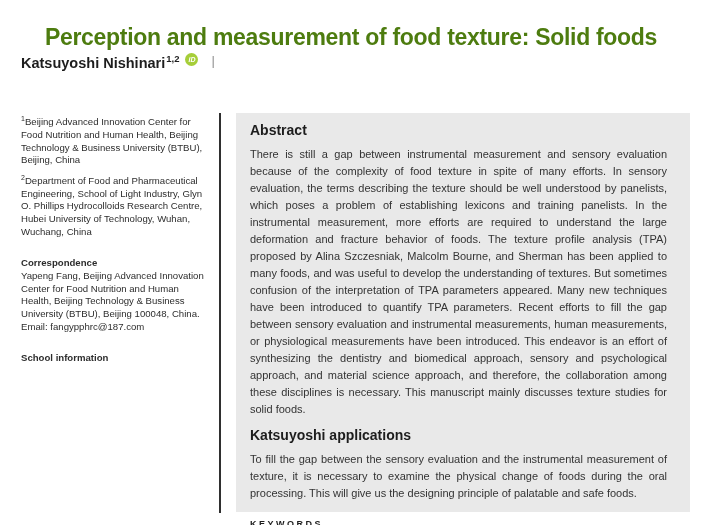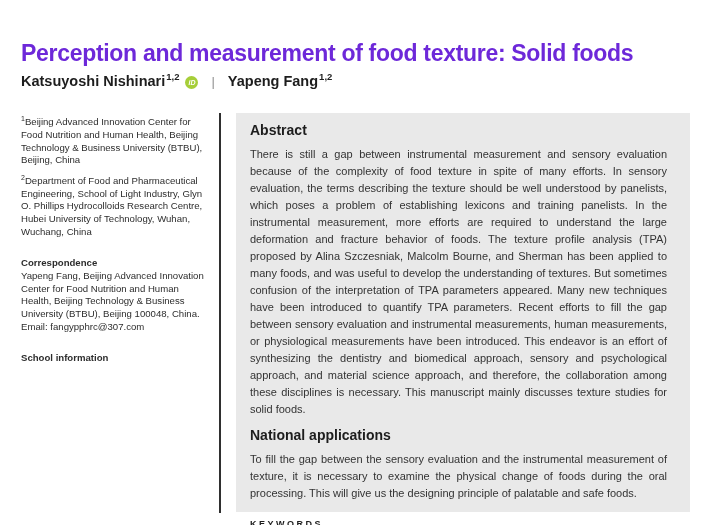--- a/index.html
+++ b/index.html
@@ -5,28 +5,28 @@
   html, body { margin: 0; padding: 0; background: #ffffff; }
   body {
     width: 704px; height: 525px;
     font-family: "Liberation Sans", "DejaVu Sans", sans-serif;
     color: #2d2d2d;
     -webkit-font-smoothing: antialiased;
   }
   .page { position: relative; width: 704px; height: 525px; overflow: hidden; background: #fff; }
 
   .title {
-    position: absolute; left: 21px; top: 40px; margin: 0;
+    position: absolute; left: 21px; top: 24px; margin: 0;
     width: 660px;
-    font-size: 23px; font-weight: 700; color: #6d28d9; letter-spacing: -0.3px;
+    font-size: 23px; font-weight: 700; color: #4d7c0f; letter-spacing: -0.3px; text-align: center;
   }
 
   .authors {
-    position: absolute; left: 21px; top: 71px;
-    display: flex; align-items: flex-end;
+    position: absolute; left: 21px; top: 53px;
+    display: flex; align-items: flex-start;
     font-size: 14.5px; font-weight: 700; color: #1d1d1d;
   }
   .authors sup { font-size: 9.5px; font-weight: 700; margin-left: 1px; }
   .orcid {
     width: 13px; height: 13px; border-radius: 50%;
     background: #a6ce39; color: #ffffff;
     display: inline-flex; align-items: center; justify-content: center;
     font-size: 7px; font-weight: 700; margin-left: 6px; cursor: pointer;
     font-style: italic;
   }
@@ -73,42 +73,39 @@
   <h1 class="title">Perception and measurement of food texture: Solid foods</h1>
 
   <div class="authors">
     <span>
       <span>Katsuyoshi Nishinari</span><sup>1,2</sup>
     </span>
     <span class="orcid">
       <span>iD</span>
     </span>
     <span class="author-sep">|</span>
-    <span>
-      <span>Yapeng Fang</span><sup>1,2</sup>
-    </span>
   </div>
 
   <div class="left-col">
     <p class="affil"><sup>1</sup><span>Beijing Advanced Innovation Center for Food Nutrition and Human Health, Beijing Technology &amp; Business University (BTBU), Beijing, China</span></p>
     <p class="affil"><sup>2</sup><span>Department of Food and Pharmaceutical Engineering, School of Light Industry, Glyn O. Phillips Hydrocolloids Research Centre, Hubei University of Technology, Wuhan, Wuchang, China</span></p>
 
     <p class="col-heading">Correspondence</p>
     <p>Yapeng Fang, Beijing Advanced Innovation Center for Food Nutrition and Human Health, Beijing Technology &amp; Business University (BTBU), Beijing 100048, China.</p>
-    <p>Email: fangypphrc@307.com</p>
+    <p>Email: fangypphrc@187.com</p>
 
     <p class="col-heading">School information</p>
   </div>
 
   <div class="divider"></div>
 
   <div class="abstract-box">
     <h2 class="box-heading">Abstract</h2>
     <p class="box-body">There is still a gap between instrumental measurement and sensory evaluation because of the complexity of food texture in spite of many efforts. In sensory evaluation, the terms describing the texture should be well understood by panelists, which poses a problem of establishing lexicons and training panelists. In the instrumental measurement, more efforts are required to understand the large deformation and fracture behavior of foods. The texture profile analysis (TPA) proposed by Alina Szczesniak, Malcolm Bourne, and Sherman has been applied to many foods, and was useful to develop the understanding of textures. But sometimes confusion of the interpretation of TPA parameters appeared. Many new techniques have been introduced to quantify TPA parameters. Recent efforts to fill the gap between sensory evaluation and instrumental measurements, human measurements, or physiological measurements have been introduced. This endeavor is an effort of synthesizing the dentistry and biomedical approach, sensory and psychological approach, and material science approach, and therefore, the collaboration among these disciplines is necessary. This manuscript mainly discusses texture studies for solid foods.</p>
 
-    <h2 class="box-heading">National applications</h2>
+    <h2 class="box-heading">Katsuyoshi applications</h2>
     <p class="box-body">To fill the gap between the sensory evaluation and the instrumental measurement of texture, it is necessary to examine the physical change of foods during the oral processing. This will give us the designing principle of palatable and safe foods.</p>
 
     <h3 class="kw-heading">KEYWORDS</h3>
     <p class="keywords">flavor release, oral processing, sensory, soft foods, texture, TPA</p>
   </div>
 
 </div>
 
 </body></html>

